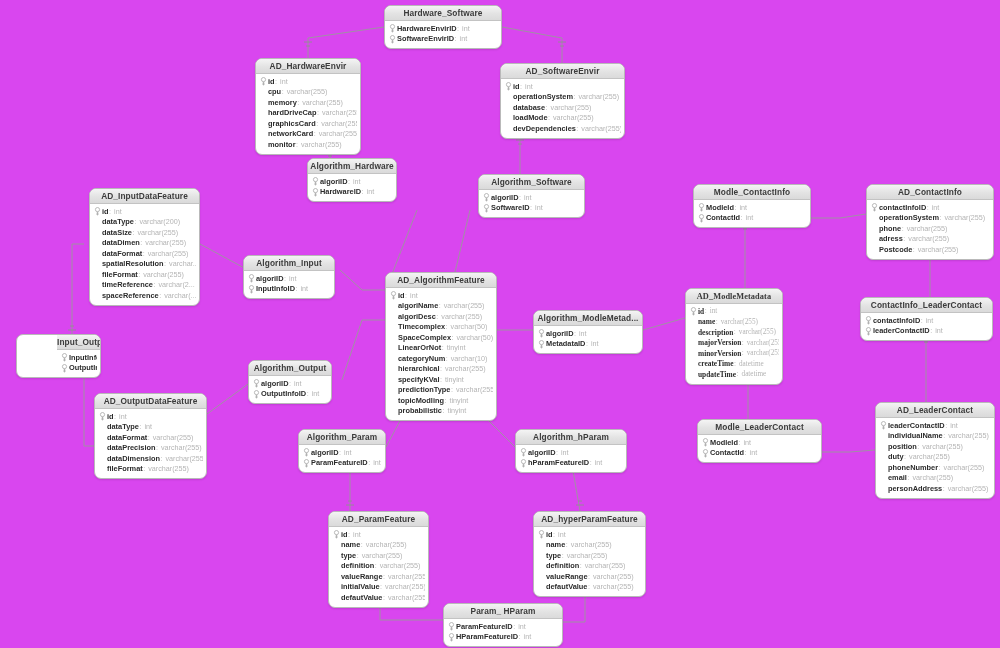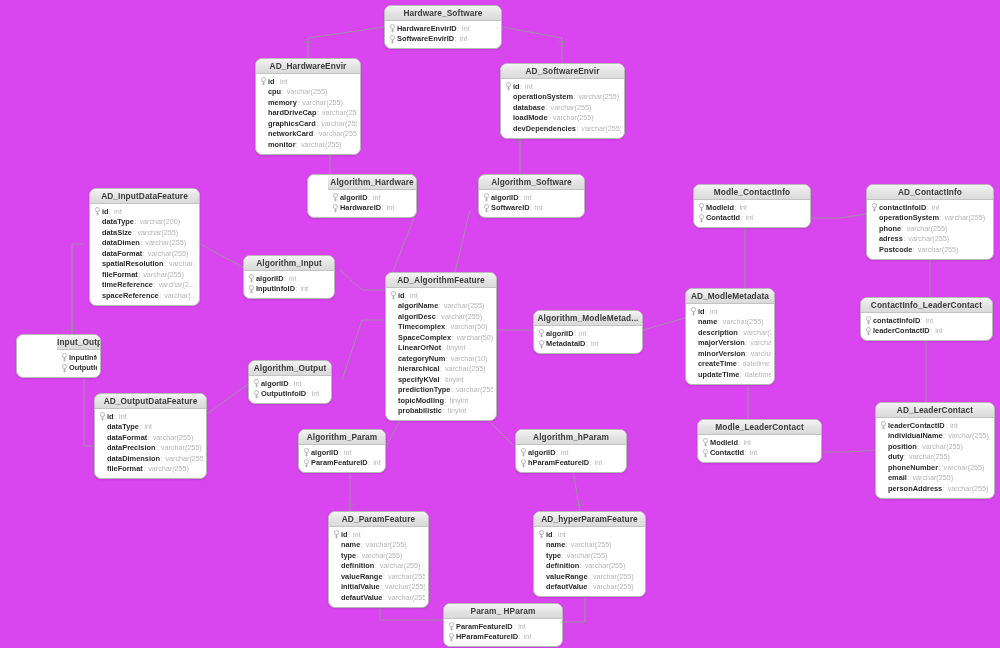--- a/index.html
+++ b/index.html
@@ -275,21 +275,21 @@
             <span class="ftype">varchar(255)</span>
           </div>
           <div class="field">
             <span class="key-slot"></span>
             <span class="fname">devDependencies</span>
             <span class="colon">:</span>
             <span class="ftype">varchar(255)</span>
           </div>
         </div>
       </div>
-      <div class="entity" style="left: 307px; top: 174px; width: 110px; padding-left: 20px;">
+      <div class="entity" style="left: 307px; top: 158px; width: 90px;">
         <div class="entity-header">Algorithm_Hardware</div>
         <div class="entity-body">
           <div class="field">
             <span class="key-slot">
               <svg class="key-icon" width="7" height="9" viewBox="0 0 7 9">
                 <circle cx="3.5" cy="2.6" r="2.1" fill="none" stroke="#a9a9a9" stroke-width="0.8"></circle>
                 <path d="M3.5 4.7 L3.5 8.4 M2.4 6.1 L4.6 6.1 M2.4 7.3 L4.6 7.3" stroke="#a9a9a9" stroke-width="0.8" fill="none"></path>
               </svg>
             </span>
             <span class="fname">algoriID</span>
@@ -596,21 +596,21 @@
                 <circle cx="3.5" cy="2.6" r="2.1" fill="none" stroke="#a9a9a9" stroke-width="0.8"></circle>
                 <path d="M3.5 4.7 L3.5 8.4 M2.4 6.1 L4.6 6.1 M2.4 7.3 L4.6 7.3" stroke="#a9a9a9" stroke-width="0.8" fill="none"></path>
               </svg>
             </span>
             <span class="fname">MetadataID</span>
             <span class="colon">:</span>
             <span class="ftype">int</span>
           </div>
         </div>
       </div>
-      <div class="entity" style="left: 685px; top: 288px; width: 90px;">
+      <div class="entity" style="left: 685px; top: 288px; width: 98px; font-family: Liberation Serif, serif;">
         <div class="entity-header">AD_ModleMetadata</div>
         <div class="entity-body">
           <div class="field">
             <span class="key-slot">
               <svg class="key-icon" width="7" height="9" viewBox="0 0 7 9">
                 <circle cx="3.5" cy="2.6" r="2.1" fill="none" stroke="#a9a9a9" stroke-width="0.8"></circle>
                 <path d="M3.5 4.7 L3.5 8.4 M2.4 6.1 L4.6 6.1 M2.4 7.3 L4.6 7.3" stroke="#a9a9a9" stroke-width="0.8" fill="none"></path>
               </svg>
             </span>
             <span class="fname">id</span>

